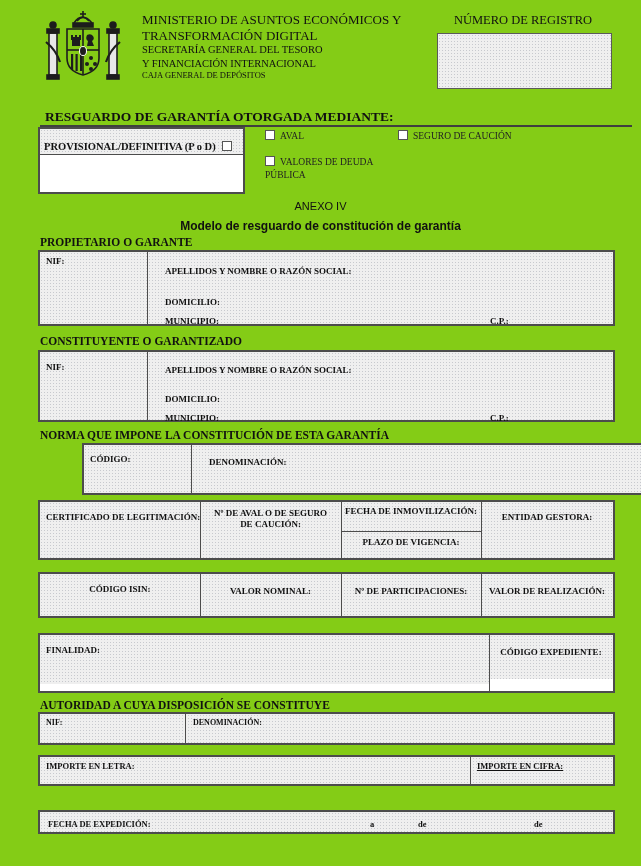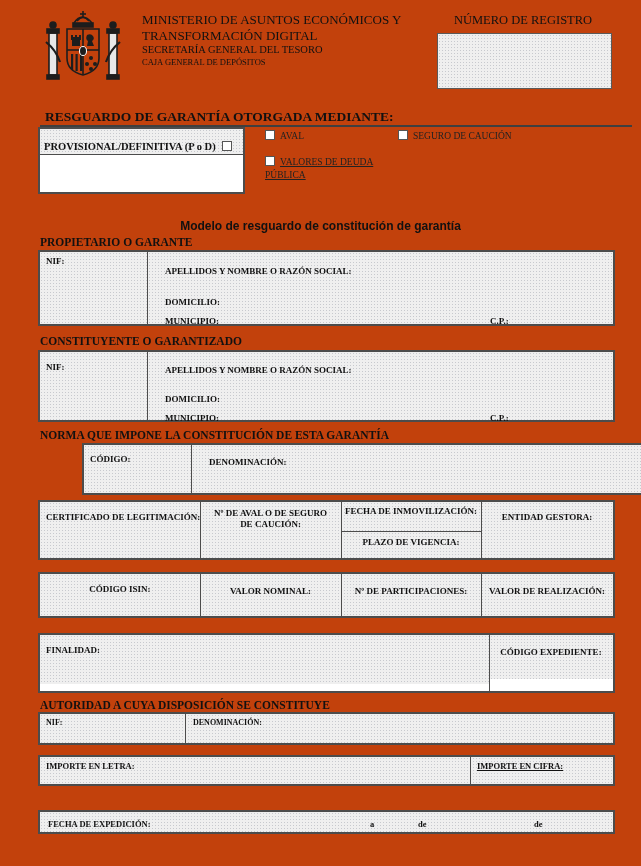--- a/index.html
+++ b/index.html
@@ -1,16 +1,16 @@
 <!DOCTYPE html>
 <html><head>
 <meta charset="utf-8">
 <style>
   html,body{margin:0;padding:0;background:#9a9a9a;}
-  .page{position:relative;width:641px;height:866px;background:#c2410c;margin:0 auto;
+  .page{position:relative;width:641px;height:866px;background:#84cc16;margin:0 auto;
         font-family:"Liberation Serif","DejaVu Serif",serif;color:#111;overflow:hidden;}
   .abs{position:absolute;}
   .shade{background-color:#efefef;
          background-image:radial-gradient(#c7c9ce 0.5px,transparent 0.6px);
          background-size:3px 3px;}
   .tbl{position:absolute;border:2px solid #4c4c4c;box-sizing:border-box;}
   .vline{position:absolute;top:0;bottom:0;width:1px;background:#4c4c4c;}
   .hline{position:absolute;height:1px;background:#4c4c4c;}
   .lbl{position:absolute;font-weight:bold;font-size:9px;line-height:11px;
        font-family:"Liberation Serif","DejaVu Serif",serif;white-space:nowrap;}
@@ -69,20 +69,21 @@
       <circle cx="47" cy="61" r="2"></circle>
 
       <ellipse cx="39" cy="43" rx="3.5" ry="4.5" stroke="#fff" stroke-width="1"></ellipse>
     </g>
   </svg>
 
   <div class="abs" style="left:142px;top:12px;">
     <div class="hdr-line" style="font-size:13px;line-height:15.5px;">MINISTERIO DE ASUNTOS ECONÓMICOS Y</div>
     <div class="hdr-line" style="font-size:13px;line-height:15.5px;">TRANSFORMACIÓN DIGITAL</div>
     <div class="hdr-line" style="font-size:10.5px;line-height:13.5px;">SECRETARÍA GENERAL DEL TESORO</div>
+    <div class="hdr-line" style="font-size:10.5px;line-height:13.5px;">Y FINANCIACIÓN INTERNACIONAL</div>
     <div class="hdr-line" style="font-size:8.5px;line-height:11px;">CAJA GENERAL DE DEPÓSITOS</div>
   </div>
 
   <div class="abs" style="left:432px;top:13px;width:182px;text-align:center;font-size:12.5px;">NÚMERO DE REGISTRO</div>
   <div class="abs shade" style="left:437px;top:33px;width:175px;height:56px;border:1.5px solid #5a5a5a;box-sizing:border-box;"></div>
 
   <div class="abs" style="left:45px;top:109px;font-weight:bold;font-size:13.5px;">RESGUARDO DE GARANTÍA OTORGADA MEDIANTE:</div>
   <div class="abs" style="left:40px;top:125px;width:592px;height:2px;background:#3f3f3f;"></div>
 
   <div class="tbl" style="left:38px;top:127px;width:207px;height:67px;">
@@ -94,24 +95,25 @@
     </div>
     <div class="abs" style="left:0;top:26px;right:0;bottom:0;background:#fff;"></div>
   </div>
 
   <div class="opt" style="left:265px;top:130px;">
     <span class="cb"></span><span>AVAL</span>
   </div>
   <div class="opt" style="left:398px;top:130px;">
     <span class="cb"></span><span>SEGURO DE CAUCIÓN</span>
   </div>
-  <div class="opt" style="left:265px;top:156px;width:128px;text-decoration:underline;">
+  <div class="opt" style="left:265px;top:156px;width:128px;">
     <span class="cb"></span><span>VALORES DE DEUDA PÚBLICA</span>
   </div>
 
+  <div class="abs" style="left:0;right:0;top:200px;text-align:center;font-family:'Liberation Sans','DejaVu Sans',sans-serif;font-size:11px;">ANEXO IV</div>
   <div class="abs" style="left:0;right:0;top:219px;text-align:center;font-family:'Liberation Sans','DejaVu Sans',sans-serif;font-size:12px;font-weight:bold;">Modelo de resguardo de constitución de garantía</div>
 
   <div class="abs" style="left:40px;top:236px;font-weight:bold;font-size:11.5px;">PROPIETARIO O GARANTE</div>
   <div class="tbl shade" style="left:38px;top:250px;width:577px;height:76px;">
     <div class="vline" style="left:107px;"></div>
     <span class="lbl" style="left:6px;top:4px;">NIF:</span>
     <span class="lbl" style="left:125px;top:14px;">APELLIDOS Y NOMBRE O RAZÓN SOCIAL:</span>
     <span class="lbl" style="left:125px;top:45px;">DOMICILIO:</span>
     <span class="lbl" style="left:125px;top:64px;">MUNICIPIO:</span>
     <span class="lbl" style="left:450px;top:64px;">C.P.:</span>

